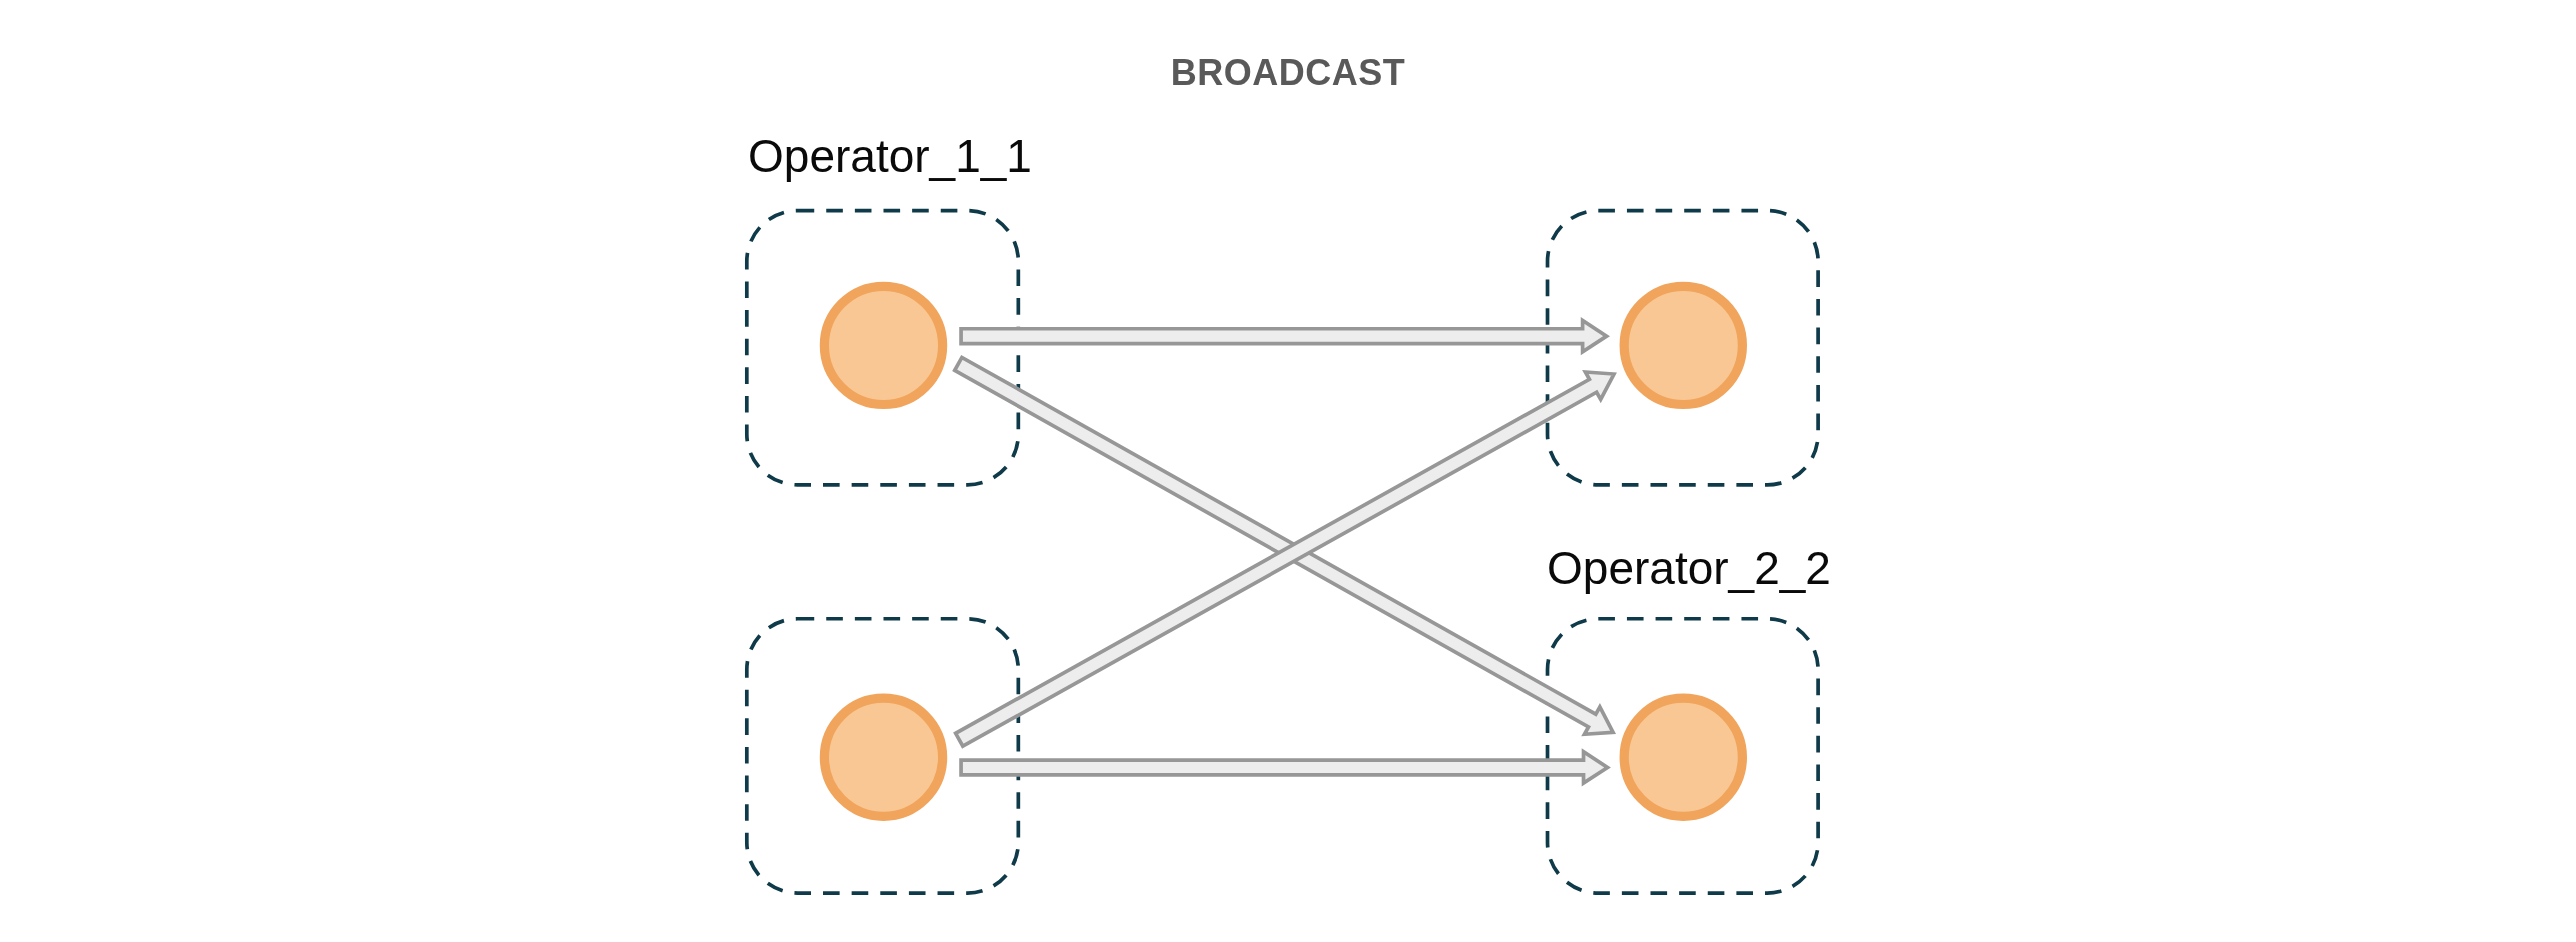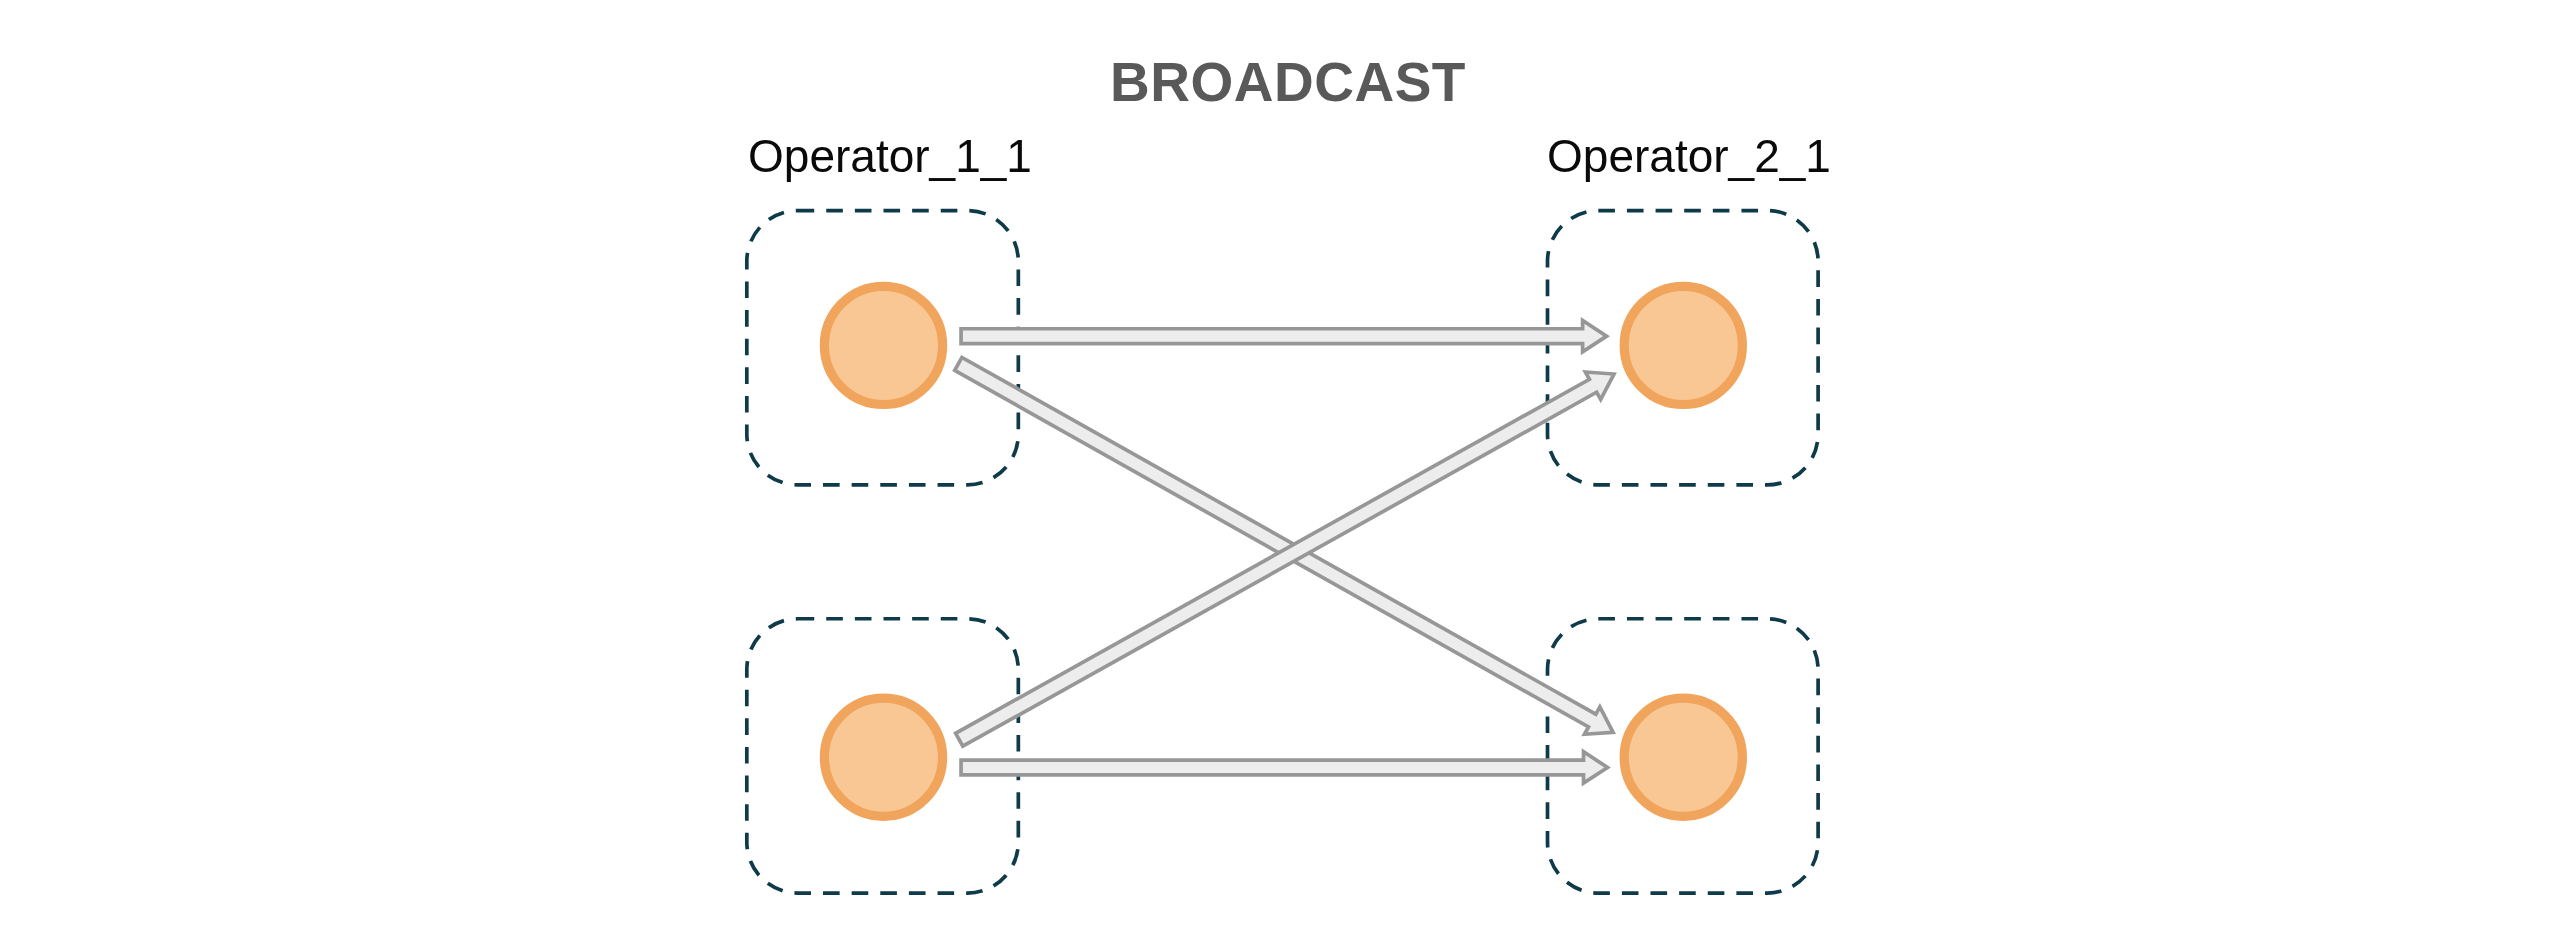--- a/index.html
+++ b/index.html
@@ -18,21 +18,21 @@
   .diagram-svg {
     position: absolute;
     left: 0;
     top: 0;
   }
   .title {
     position: absolute;
     top: 55px;
     left: 1288px;
     transform: translateX(-50%);
-    font-size: 55px;
+    font-size: 36px;
     font-weight: bold;
     line-height: 1;
     letter-spacing: 0.5px;
     color: var(--title-text, #595959);
     white-space: nowrap;
   }
   .op-label {
     position: absolute;
     transform: translateX(-50%);
     font-size: 46px;
@@ -88,16 +88,16 @@
         <polygon points="1040,372 1713,372 1713,381 1739,364 1713,347 1713,356 1040,356" class="flow-arrow"></polygon>
         <polygon points="1033.1,401 1719.4,787.2 1715,795.1 1746,793 1731.7,765.4 1727.3,773.3 1040.9,387" class="flow-arrow"></polygon>
         <polygon points="1040,839 1714,839 1714,848 1740,831 1714,814 1714,823 1040,823" class="flow-arrow"></polygon>
         <polygon points="1041.9,808 1728.2,424.7 1732.6,432.5 1747,405 1716,402.8 1720.4,410.7 1034.1,794" class="flow-arrow"></polygon>
       </g>
   </svg>
 
   <div class="title">BROADCAST</div>
 
   <div class="op-label col-left row-top">Operator_1_1</div>
-  <div class="op-label col-right row-top">Operator_2_1</div>
+  <div class="op-label col-right row-bottom">Operator_2_2</div>
 
 </div>
 
 
 </body></html>

